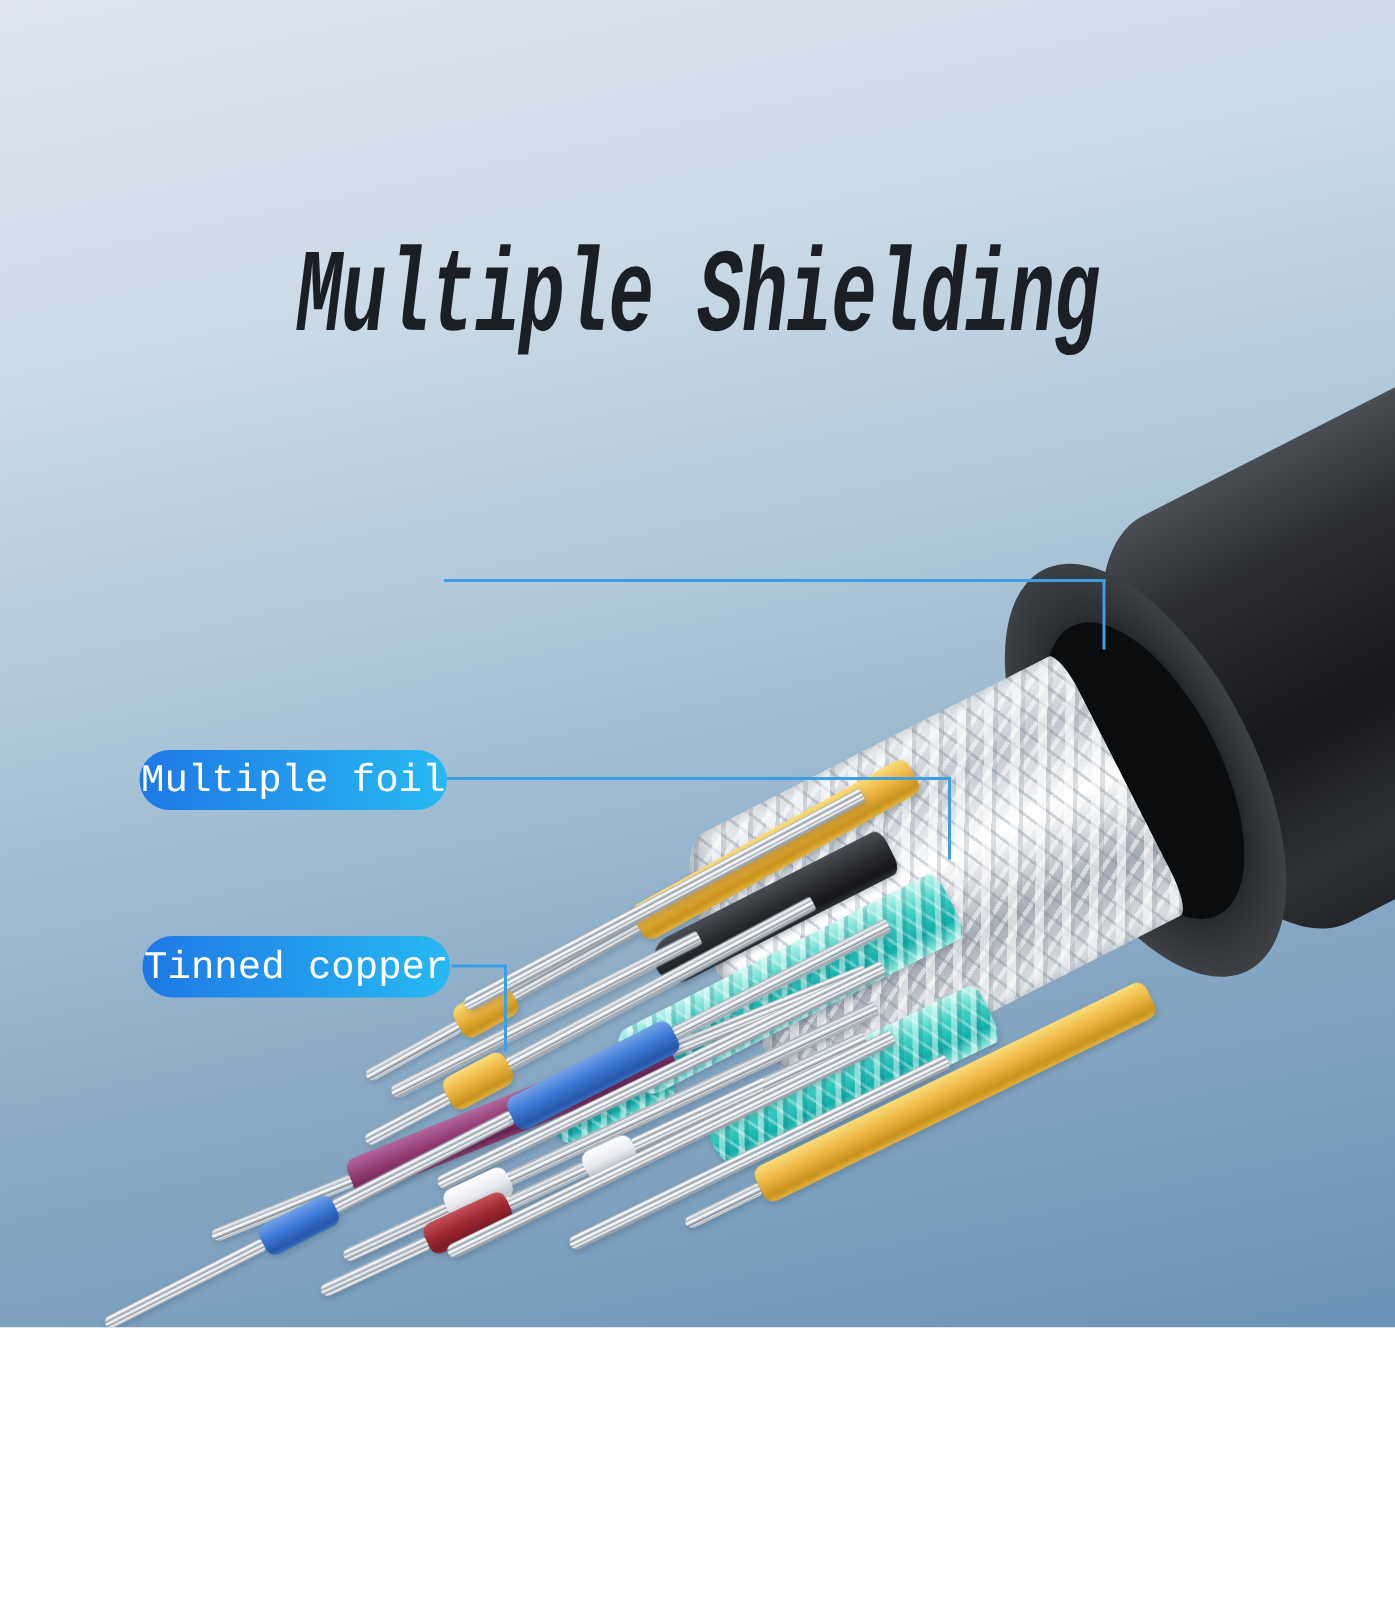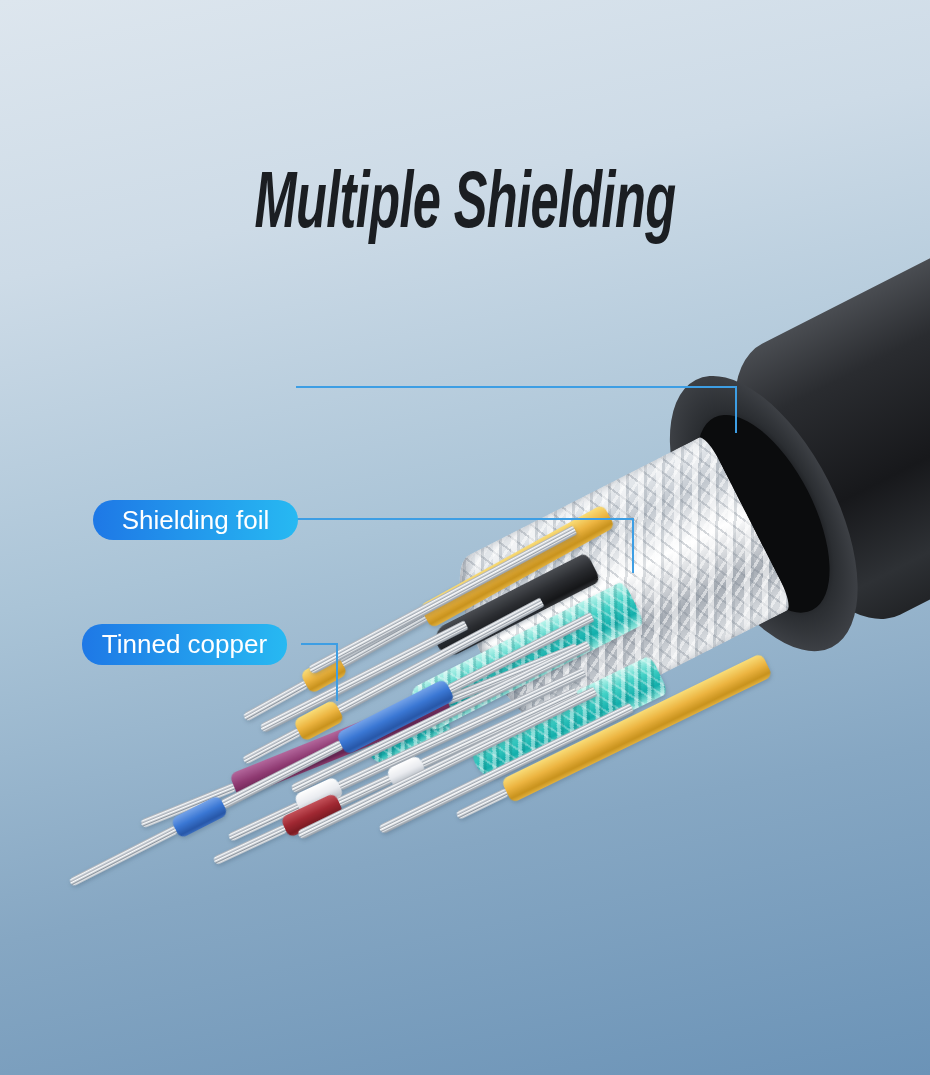--- a/index.html
+++ b/index.html
@@ -1,19 +1,19 @@
 <!DOCTYPE html>
 <html><head>
 <meta charset="utf-8">
 <style>
   html,body{margin:0;padding:0;}
   .stage{
-    position:relative;width:930px;height:1075px;overflow:hidden;
+    position:relative;width:930px;height:885px;overflow:hidden;
     background:linear-gradient(168deg,#dde6ee 0%,#cddbe7 22%,#aac4d7 48%,#86a7c3 74%,#6b93b7 100%);
-    font-family:Liberation Sans, sans-serif;
+    font-family:Liberation Mono, monospace;
   }
   
   .title{
     position:absolute;left:0;top:160px;width:100%;text-align:center;
     font-style:italic;font-weight:700;font-size:79px;line-height:1;
     color:#1b1e22;letter-spacing:-1px;
     transform:scaleX(.64);transform-origin:50% 50%;
     white-space:nowrap;
   }
   
@@ -156,19 +156,19 @@
   </div>
 
   <div class="ld" style="left:296px;top:386px;width:441px;height:2px"></div>
   <div class="ld" style="left:735px;top:387px;width:2px;height:46px"></div>
   <div class="ld" style="left:297px;top:518px;width:337px;height:2px"></div>
   <div class="ld" style="left:632px;top:519px;width:2px;height:54px"></div>
   <div class="ld" style="left:301px;top:643px;width:37px;height:2px"></div>
   <div class="ld" style="left:336px;top:644px;width:2px;height:57px"></div>
 
   <div class="pill" style="left:93px;top:500px">
-    <span>Shielding foil</span>
+    <span>Multiple foil</span>
   </div>
-  <div class="pill" style="left:82px;top:624px;height:41px">
+  <div class="pill" style="left:95px;top:624px;height:41px">
     <span>Tinned copper</span>
   </div>
 
 </div>
 
 </body></html>

